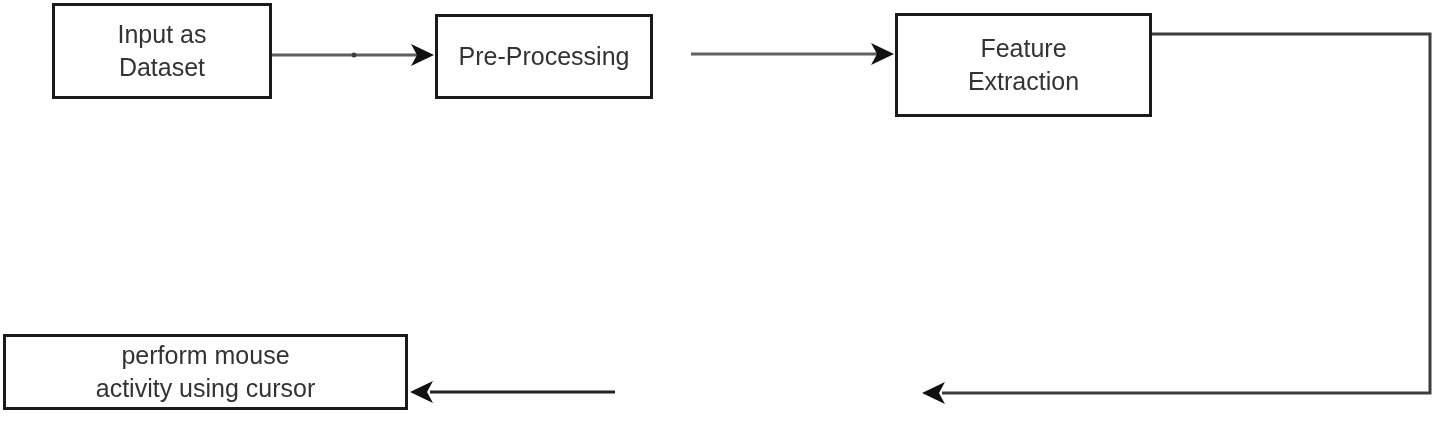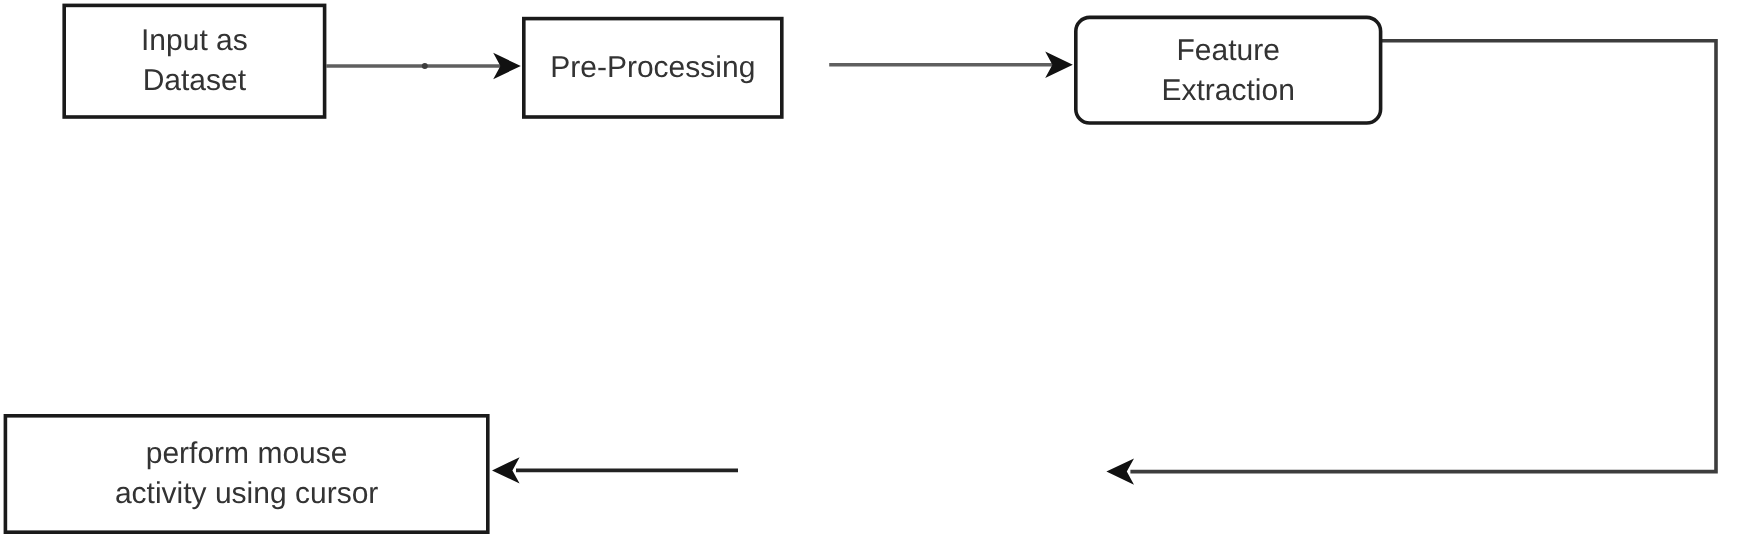--- a/index.html
+++ b/index.html
@@ -29,23 +29,23 @@
   }
   .node-label {
     font-size: 25px;
     line-height: 33px;
     color: #333333;
     text-align: center;
     white-space: pre-line;
   }
   #node-input            { left: 52px;  top: 3px;   width: 220px; height: 96px; align-items: center; }
   #node-preprocessing    { left: 435px; top: 14px;  width: 218px; height: 85px; }
-  #node-feature          { left: 895px; top: 13px;  width: 257px; height: 91px; border-radius: 13px; }
+  #node-feature          { left: 895px; top: 13px;  width: 257px; height: 104px; }
   #node-classification   { left: 613px; top: 344px; width: 307px; height: 98px; }
-  #node-mouse            { left: 3px;   top: 345px; width: 405px; height: 100px; }
+  #node-mouse            { left: 3px;   top: 334px; width: 405px; height: 76px; }
 </style>
 </head>
 <body>
 
 <div class="canvas">
 
   <svg class="wires" viewBox="0 0 1456 446" xmlns="http://www.w3.org/2000/svg">
 
     <g>
       <line x1="270" y1="55" x2="430" y2="55" stroke="#5f5f5f" stroke-width="3"></line>

